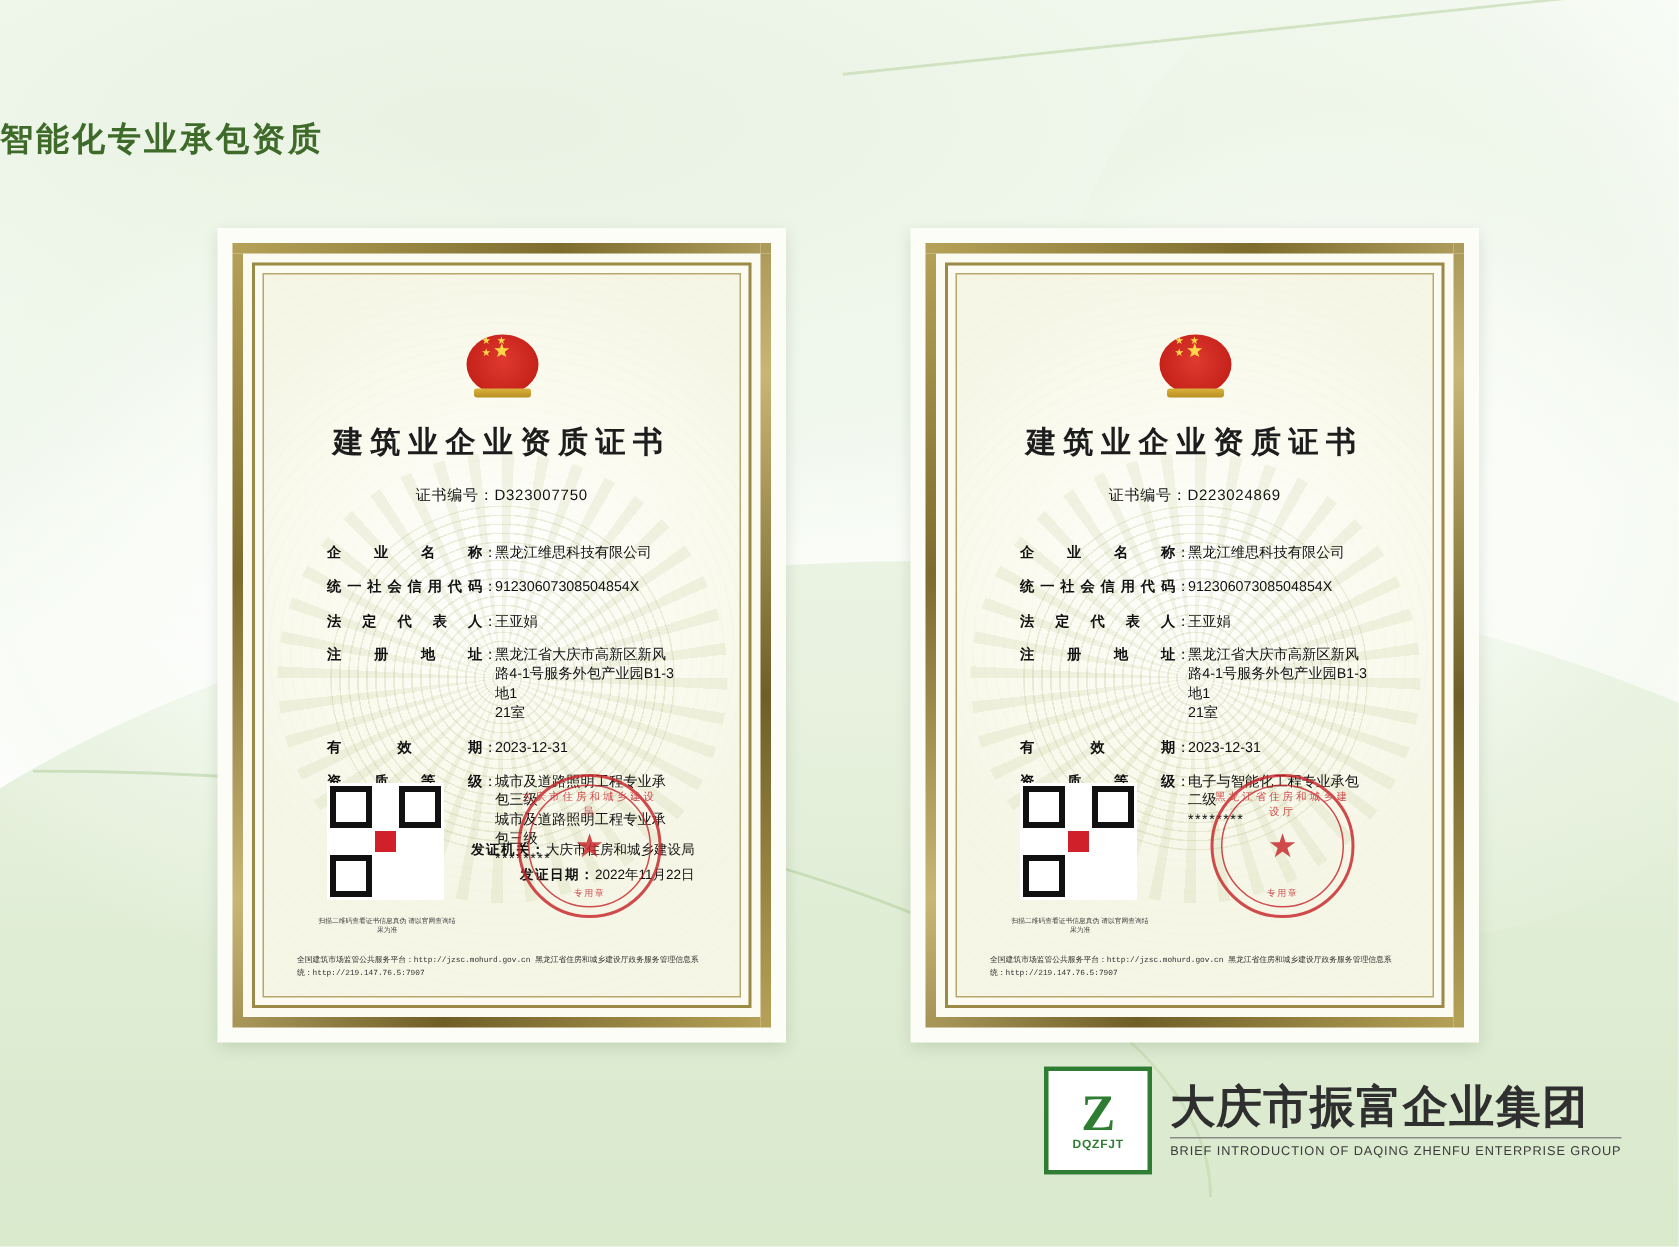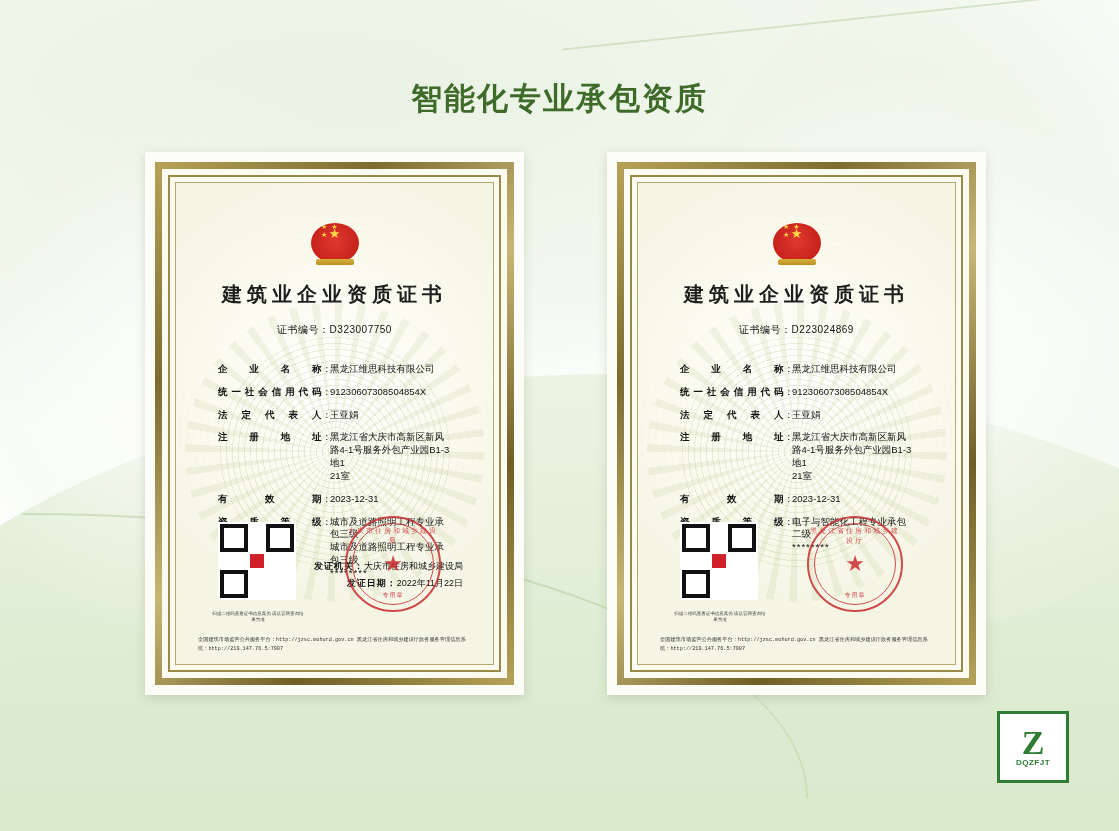--- a/index.html
+++ b/index.html
@@ -47,22 +47,22 @@
   .bg .botline{
     position:absolute;left:2%;bottom:4%;width:70%;height:34%;
     border-radius:0 100% 0 0;
     border-top:2px solid rgba(160,196,135,.4);
     border-right:2px solid rgba(160,196,135,.28);
   }
 
   
   .page-title{
     position:absolute;top:78px;left:0;width:100%;
-    text-align:center;
-    font-size:31px;font-weight:bold;letter-spacing:2px;
+    text-align:left;
+    font-size:22px;font-weight:bold;letter-spacing:2px;
     color:#3f6b2a;
     z-index:3;
   }
 
   
   .certs{position:absolute;top:152px;left:0;width:100%;height:545px;z-index:2;}
   .cert{
     position:absolute;top:0;width:379px;height:543px;
     background:#fdfdf8;
     box-shadow:0 3px 10px rgba(70,90,60,.18);
@@ -420,13 +420,17 @@
     </div>
   </div>
 
 </div>
 
 <div class="logo">
   <div class="logo-mark">
     <span class="z">Z</span>
     <span class="abbr">DQZFJT</span>
   </div>
+  <div class="logo-text">
+    <div class="cn">大庆市振富企业集团</div>
+    <div class="en">BRIEF INTRODUCTION OF DAQING ZHENFU ENTERPRISE GROUP</div>
+  </div>
 </div>
 
 </body></html>

